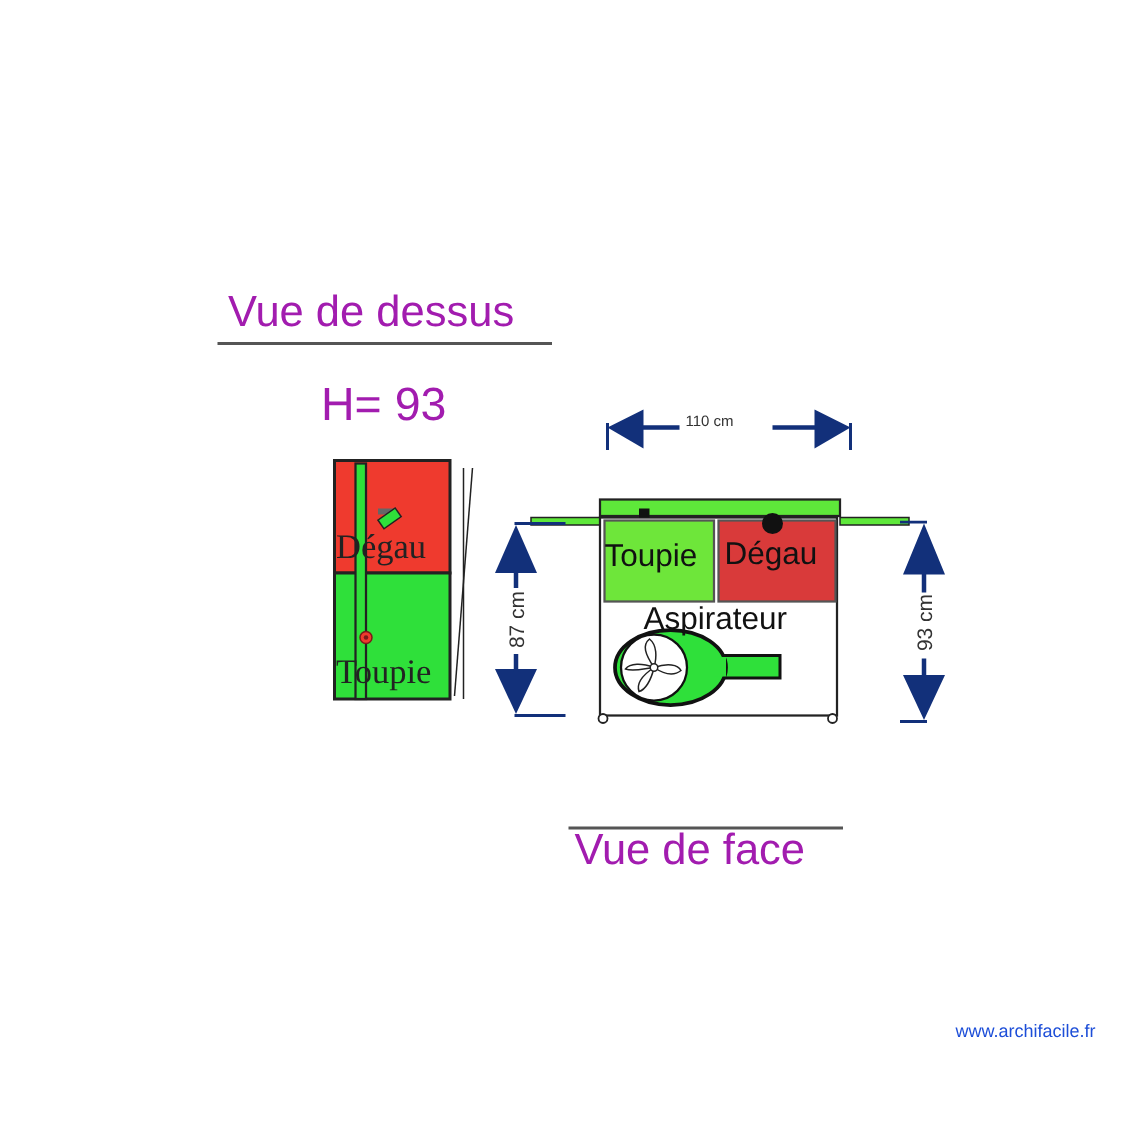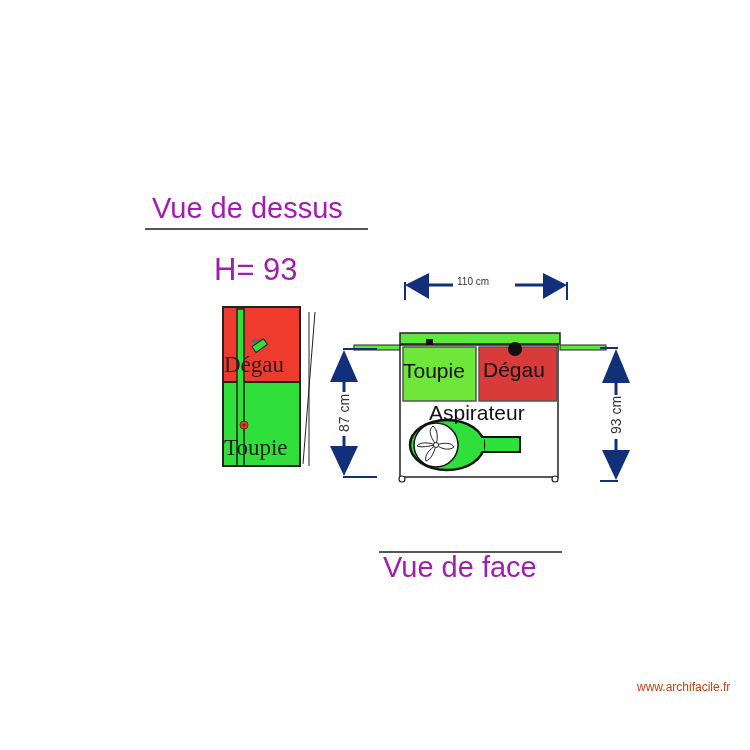--- a/index.html
+++ b/index.html
@@ -1,21 +1,21 @@
 <!DOCTYPE html>
 <html><head>
 <meta charset="utf-8">
 <style>
   html, body { margin:0; padding:0; background:#ffffff; }
   body { width:750px; height:750px; position:relative; overflow:hidden; font-family:"Liberation Sans", sans-serif; }
   .abs { position:absolute; }
   .title { font-size:29px; color:#a21caf; white-space:nowrap; }
   .uline { position:absolute; height:2px; background:#555; }
   .serif { font-family:"Liberation Serif", serif; }
-  .credit { font-size:12px; color:#c2410c; }
+  .credit { font-size:12px; color:#1d4ed8; }
 </style>
 </head>
 <body>
 
 <div class="abs title" style="left:152px; top:192px;">Vue de dessus</div>
 <div class="uline" style="left:145px; top:228px; width:223px;"></div>
 
 <div class="abs title" style="left:214px; top:252px; font-size:31px;text-align:center;">H= 93</div>
 
 <div class="abs" style="left:222px; top:306px; width:80px; height:162px;">

